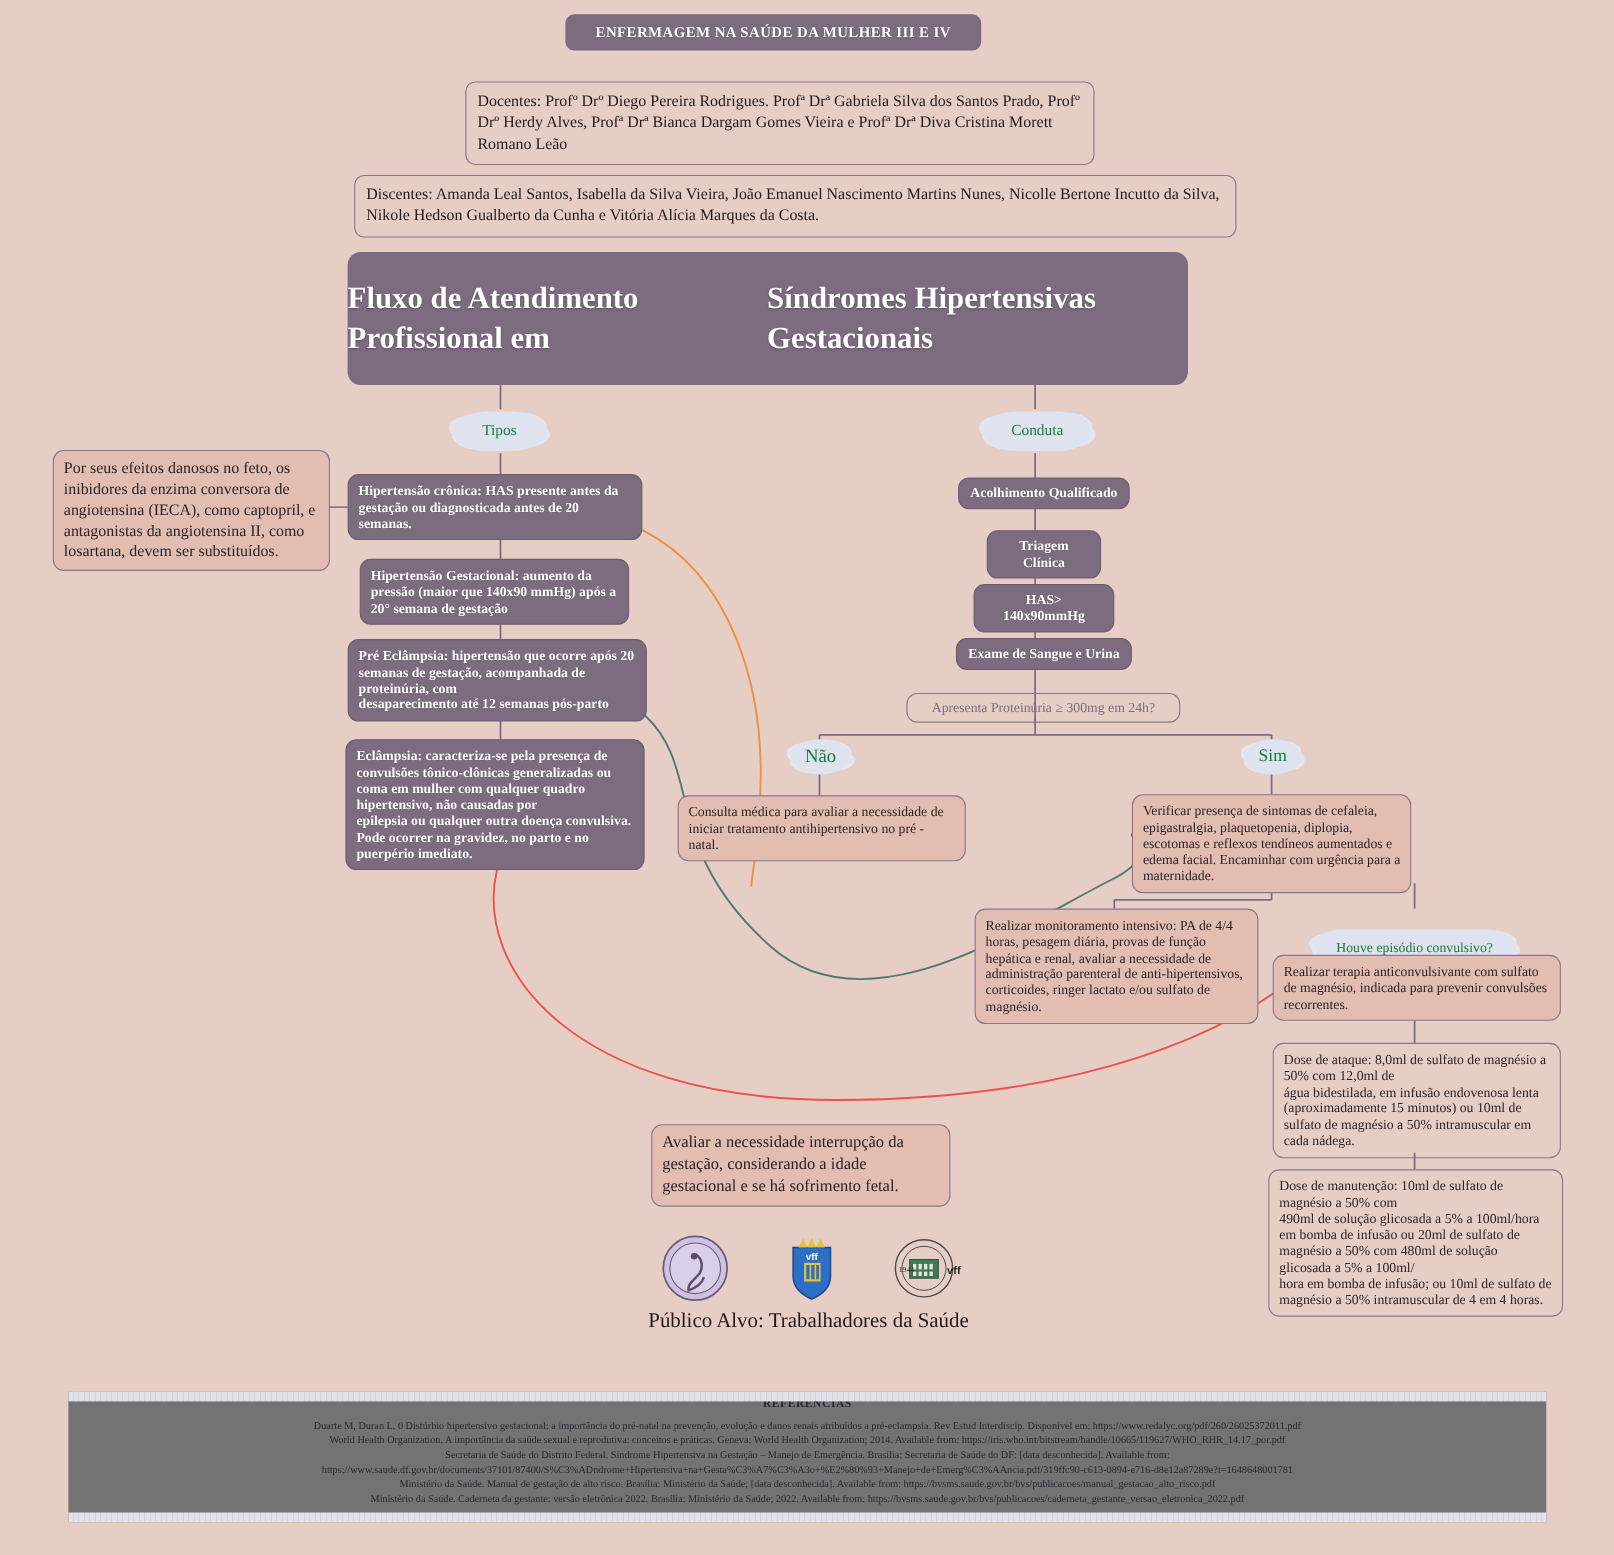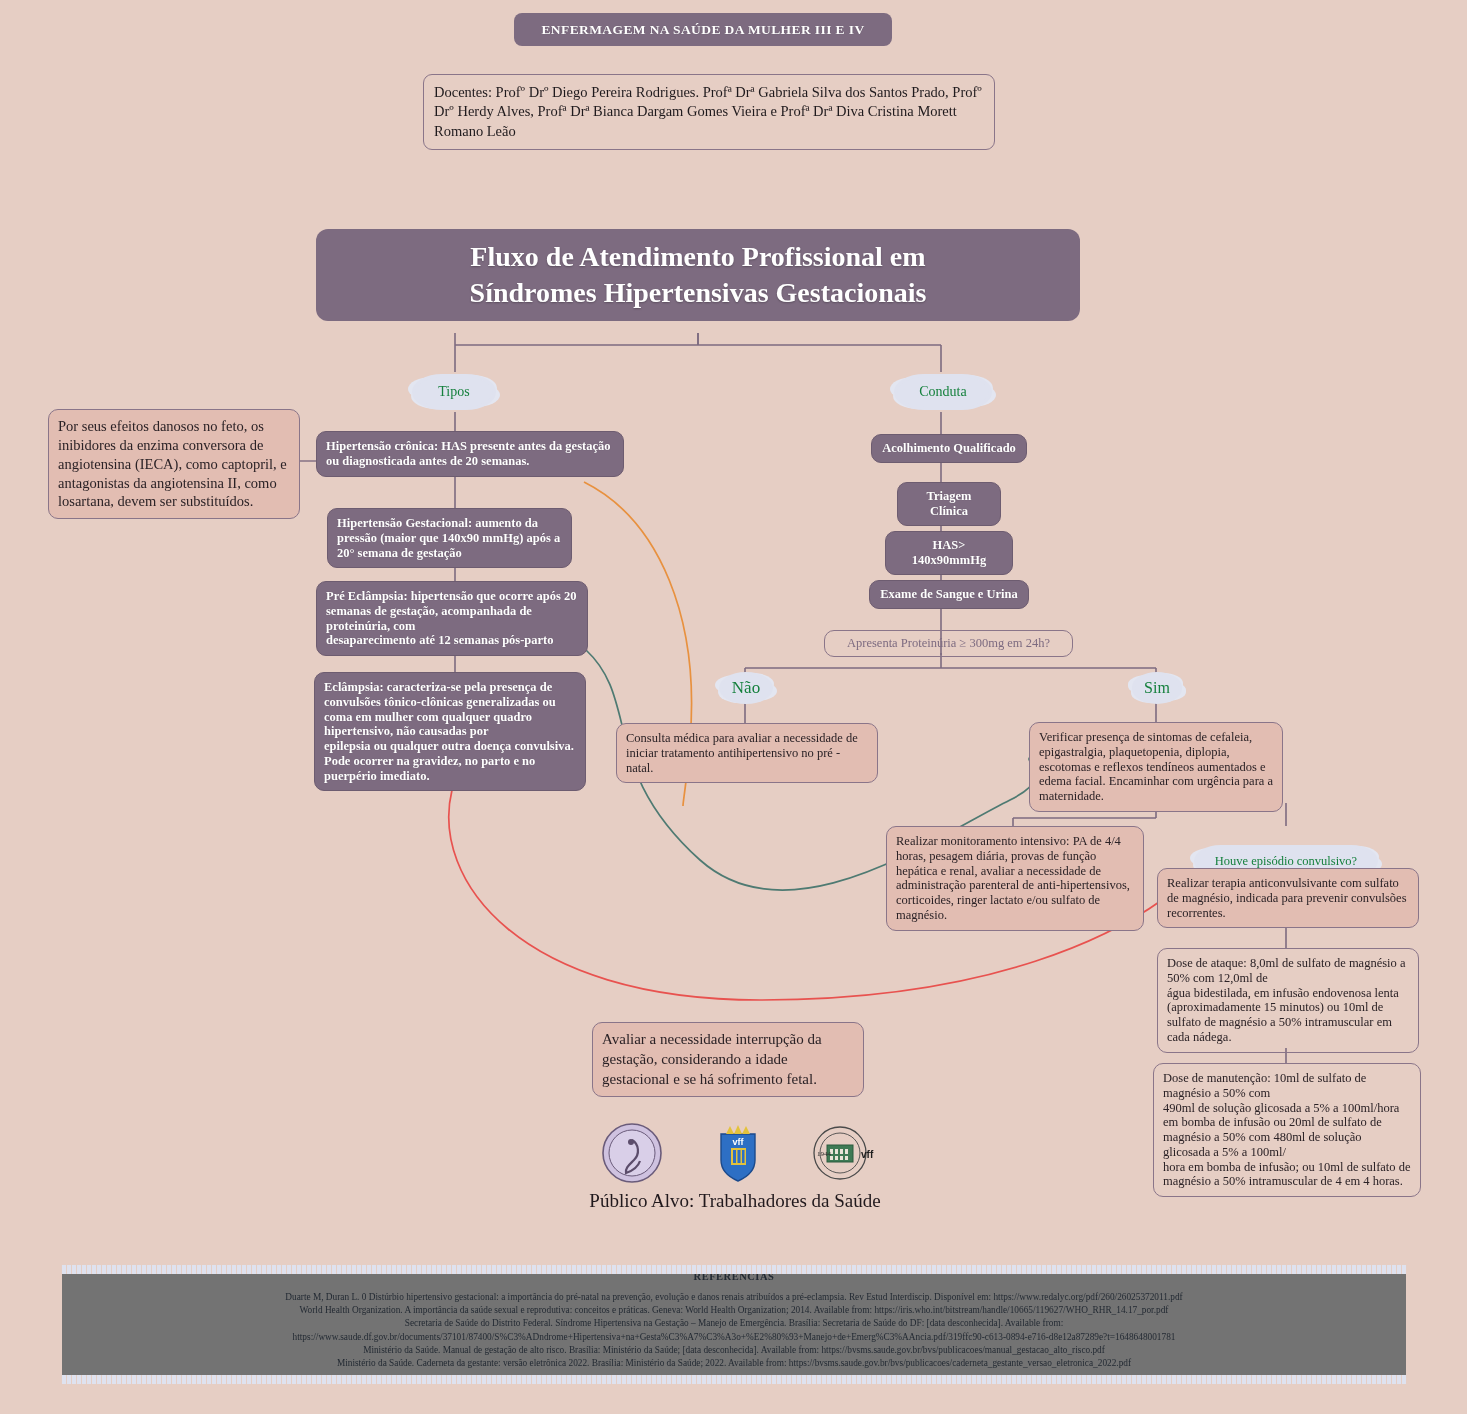--- a/index.html
+++ b/index.html
@@ -61,23 +61,23 @@
     position:absolute;left:423px;top:74px;width:550px;
     border:1.3px solid #8a7589;border-radius:9px;
     padding:8px 10px;font-size:14.5px;color:#1f1a1d;line-height:1.33;
   }
   #discentes-box{
     position:absolute;left:322px;top:159px;width:780px;
     border:1.3px solid #8a7589;border-radius:9px;
     padding:8px 10px;font-size:14.5px;color:#1f1a1d;line-height:1.33;
   }
   #main-title{
-    position:absolute;left:316px;top:229px;width:764px;height:92px;
+    position:absolute;left:316px;top:229px;width:764px;height:121px;
     background:#7d6b80;border-radius:12px;
-    display:flex;flex-direction:column;align-items:center;justify-content:center;
+    display:flex;flex-direction:row;align-items:center;justify-content:center;
     color:#fff;font-weight:bold;font-size:28px;line-height:1.28;text-align:left;
     text-shadow:0 1px 2px rgba(0,0,0,.28);
   }
 
   
   .cloud{
     position:absolute;
     display:flex;align-items:center;justify-content:center;
     color:#15803d;font-size:14px;
     background:#dfe2ef;
@@ -161,36 +161,37 @@
 
     <path d="M586 650 C 640 700, 600 770, 700 860 C 790 940, 930 840, 1010 800 C 1060 775, 1020 760, 1031 757" fill="none" stroke="#4e7a72" stroke-width="1.7"></path>
 
     <path d="M452 790 C 430 880, 520 1000, 760 1000 C 1000 1000, 1120 930, 1162 900" fill="none" stroke="#e8524f" stroke-width="1.7"></path>
   </svg>
 
   <div id="course-banner">ENFERMAGEM NA SAÚDE DA MULHER III E IV</div>
 
   <div id="docentes-box">Docentes: Profº Drº Diego Pereira Rodrigues. Profª Drª Gabriela Silva dos Santos Prado, Profº Drº Herdy Alves, Profª Drª Bianca Dargam Gomes Vieira e  Profª Drª Diva Cristina Morett Romano Leão</div>
 
+  <div id="discentes-box">Discentes: Amanda Leal Santos, Isabella da Silva Vieira, João Emanuel Nascimento Martins Nunes, Nicolle Bertone Incutto da Silva, Nikole Hedson Gualberto da Cunha e Vitória Alícia Marques da Costa.</div>
 
   <div id="main-title">
     <div>Fluxo de Atendimento Profissional em</div>
     <div>Síndromes Hipertensivas Gestacionais</div>
   </div>
 
   <div class="cloud" style="left:415px;top:377px;width:78px;height:30px;">
     <span>Tipos</span>
   </div>
   <div class="cloud" style="left:897px;top:377px;width:92px;height:30px;">
     <span>Conduta</span>
   </div>
 
   <div class="node rose" style="left:48px;top:409px;width:252px;font-size:14.5px;line-height:1.3;">Por seus efeitos danosos no feto, os inibidores da enzima conversora de angiotensina (IECA), como captopril, e antagonistas da angiotensina II, como losartana, devem ser substituídos.</div>
 
-  <div class="node purple" style="left:316px;top:431px;width:308px;">Hipertensão crônica: HAS  presente antes da gestação ou diagnosticada antes de 20 semanas.</div>
+  <div class="node purple" style="left:316px;top:431px;width:268px;">Hipertensão crônica: HAS  presente antes da gestação ou diagnosticada antes de 20 semanas.</div>
 
   <div class="node purple" style="left:327px;top:508px;width:245px;">Hipertensão Gestacional: aumento da pressão (maior que 140x90 mmHg) após a 20° semana de gestação</div>
 
   <div class="node purple" style="left:316px;top:581px;width:272px;white-space:pre-line;">Pré Eclâmpsia: hipertensão que ocorre após 20 semanas de gestação, acompanhada de proteinúria, com
 desaparecimento até 12 semanas pós-parto</div>
 
   <div class="node purple" style="left:314px;top:672px;width:272px;white-space:pre-line;">Eclâmpsia: caracteriza-se pela presença de convulsões tônico-clônicas generalizadas ou coma em mulher com qualquer quadro hipertensivo, não causadas por
 epilepsia ou qualquer outra doença convulsiva. Pode ocorrer na gravidez, no parto e no puerpério imediato.</div>
 
   <div class="node purple" style="left:871px;top:434px;width:156px;text-align:center;padding:6px 8px;">Acolhimento Qualificado</div>

